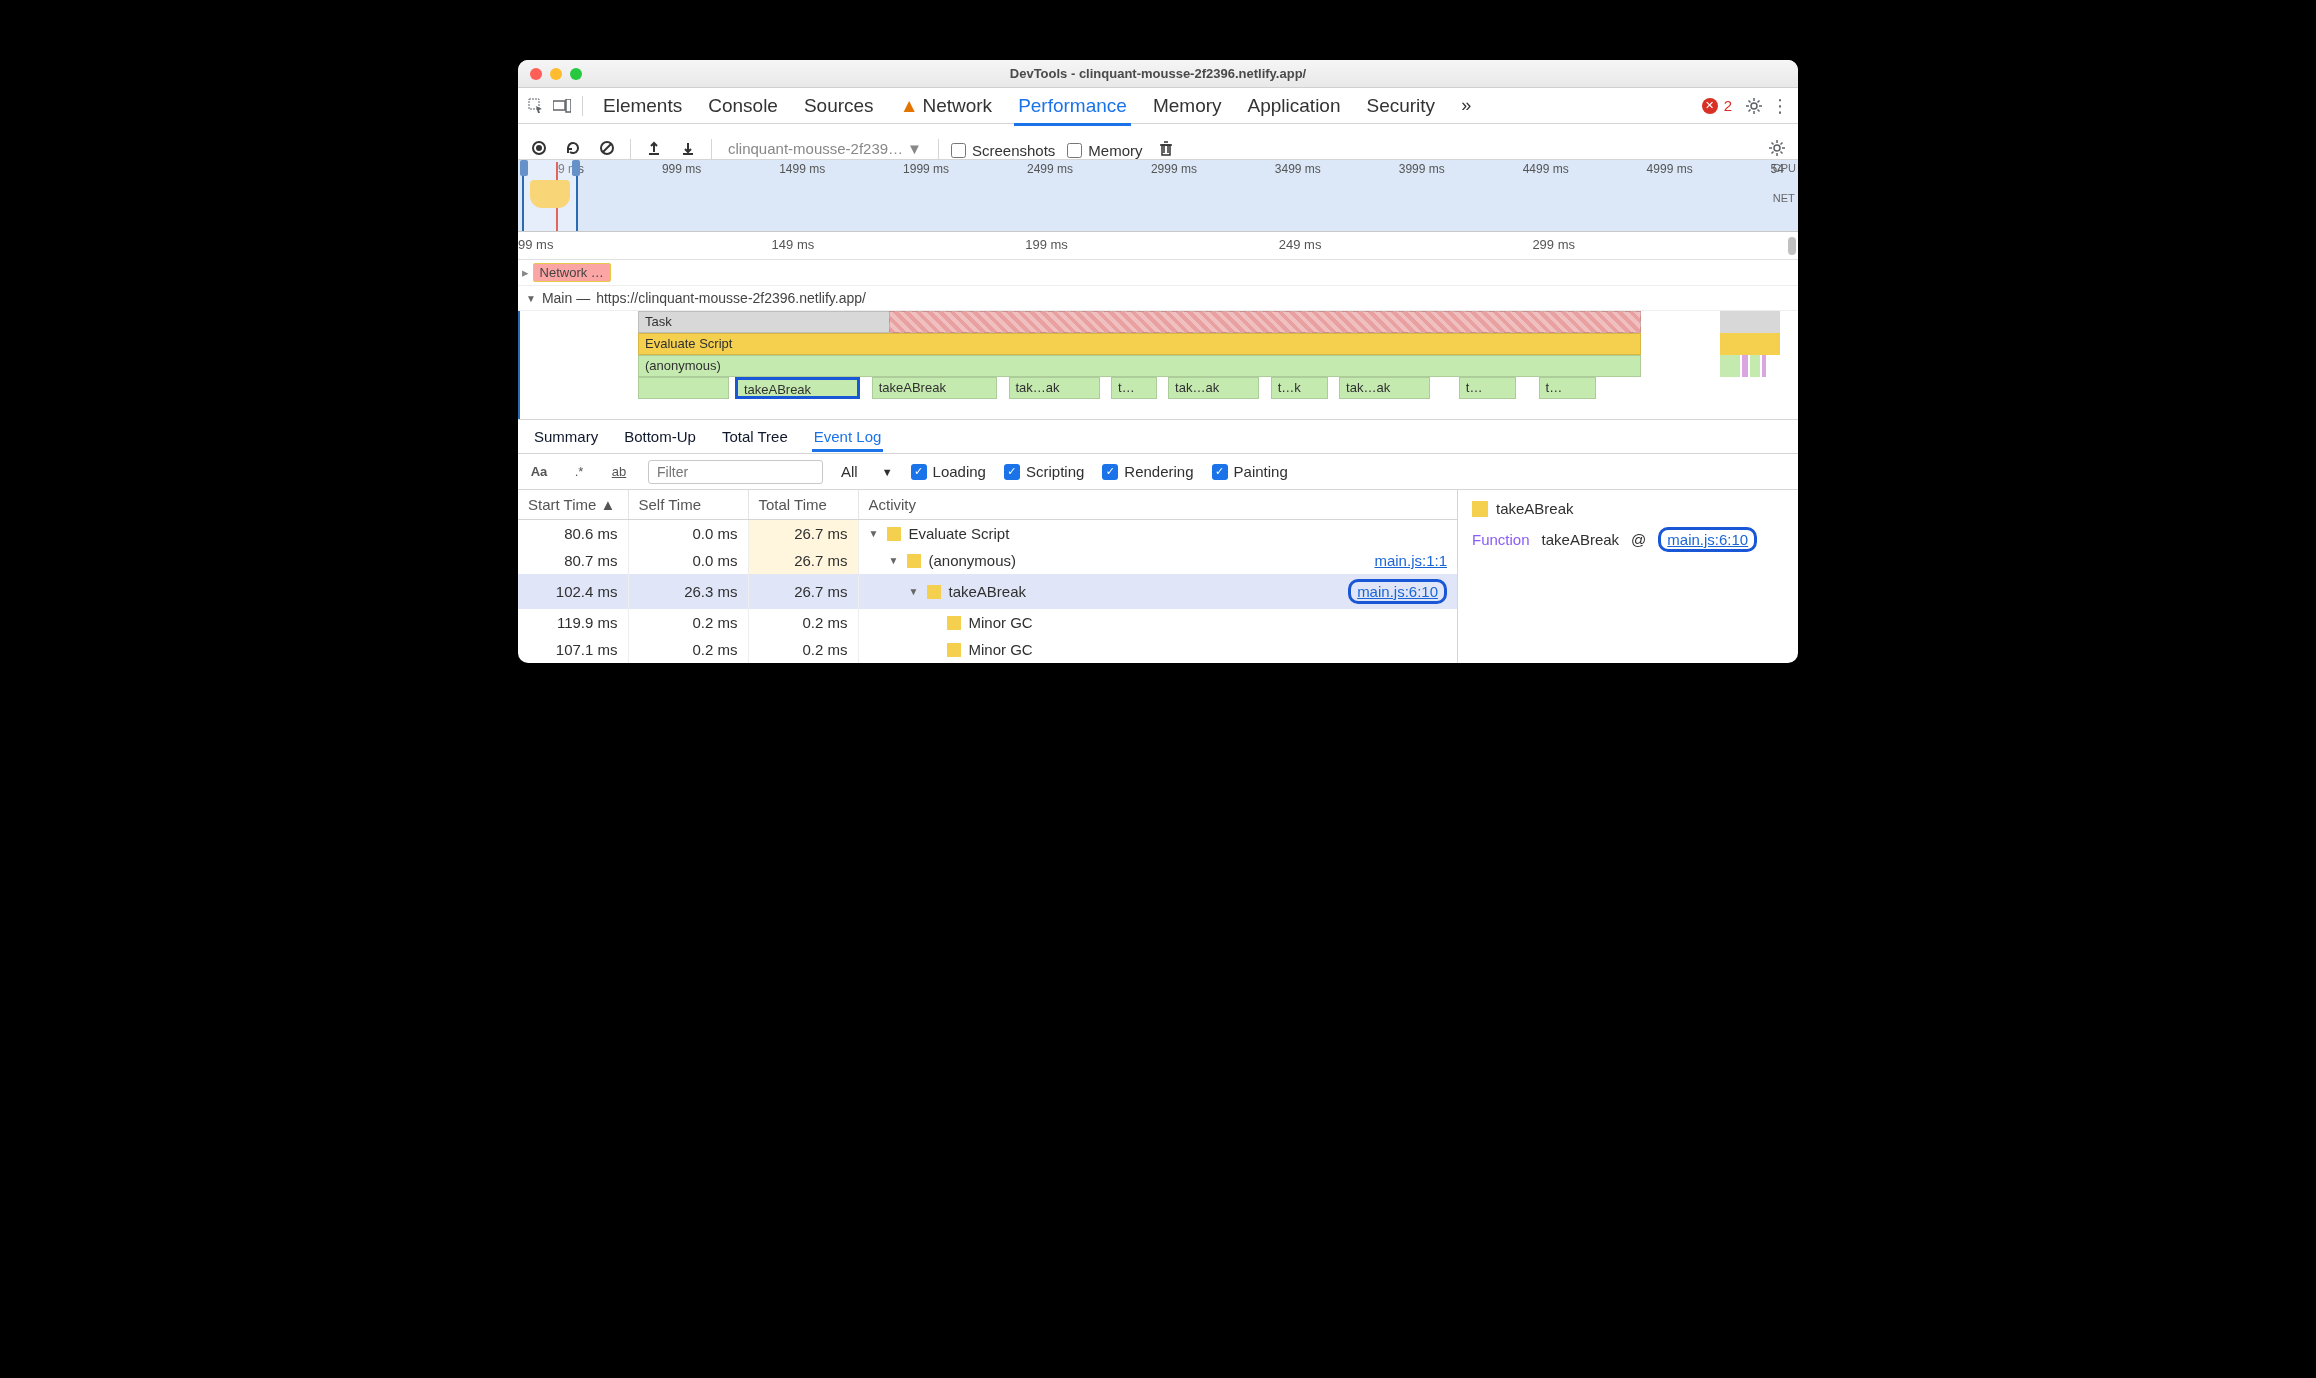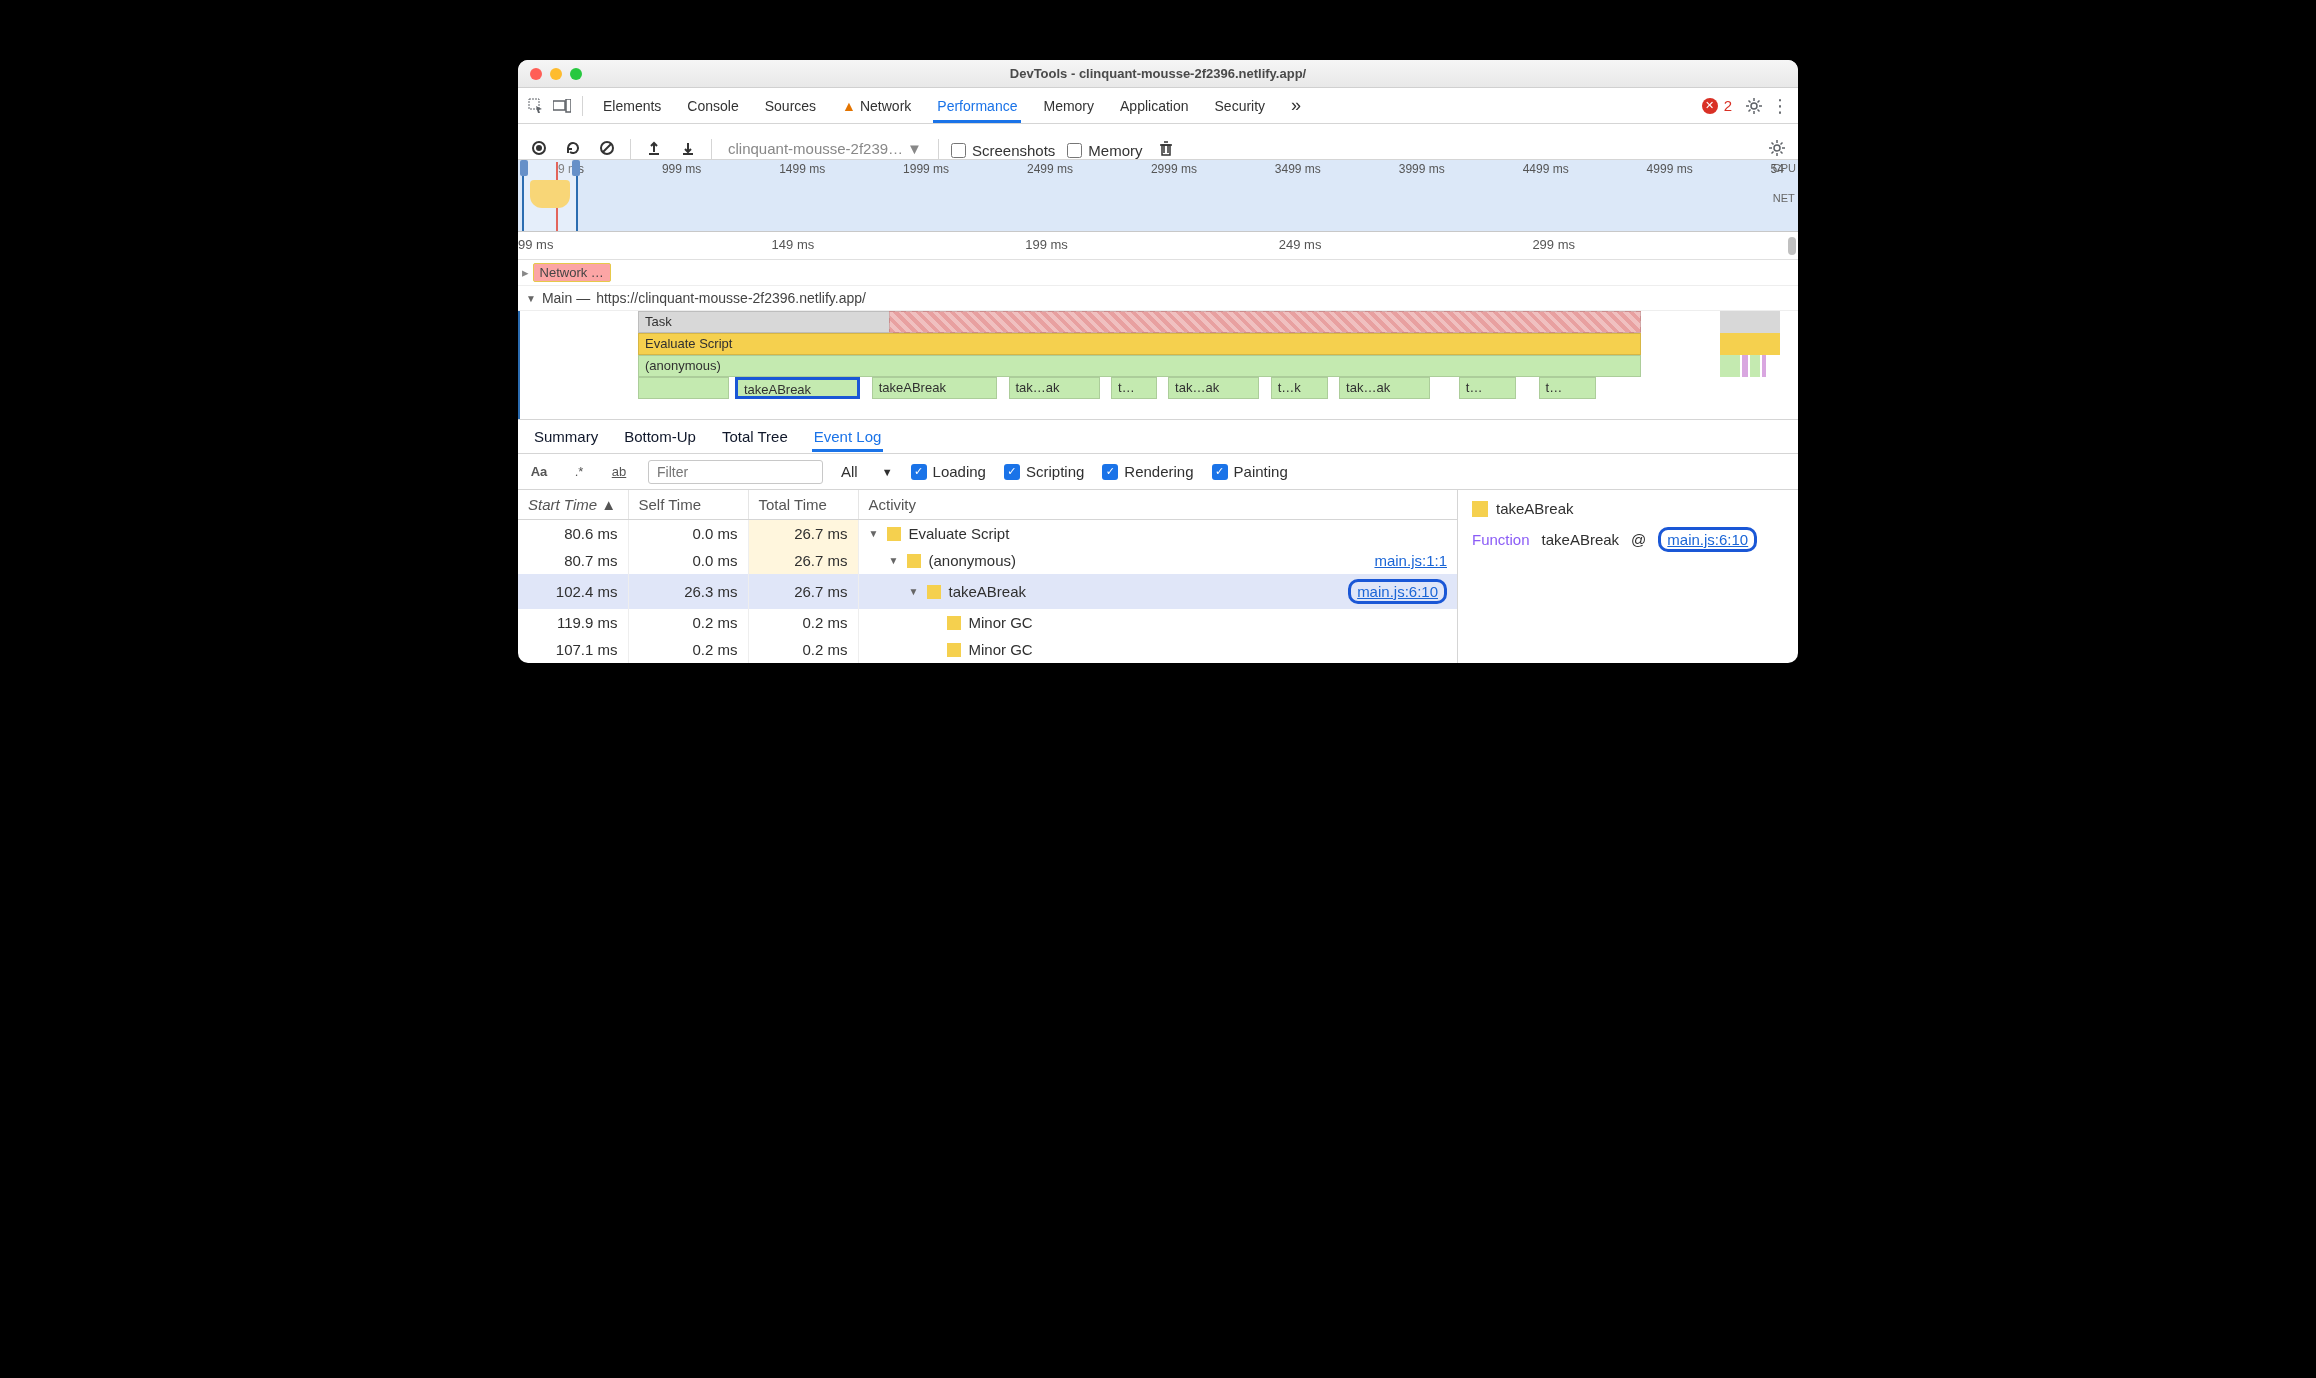--- a/index.html
+++ b/index.html
@@ -10,21 +10,21 @@
 .titlebar { height: 28px; background: linear-gradient(#f6f6f6,#e8e8e8); display: flex; align-items: center; position: relative; border-bottom: 1px solid #d0d0d0; }
 .tl { display: flex; gap: 8px; padding-left: 12px; }
 .tl span { width: 12px; height: 12px; border-radius: 50%; display:block; }
 .tl .r { background:#ff5f57; } .tl .y { background:#febc2e; } .tl .g { background:#28c840; }
 .titlebar .title { position:absolute; left:0; right:0; text-align:center; font-size:13px; font-weight:600; color:#4a4a4a; pointer-events:none; }
 
 
 .tabs { height: 36px; display:flex; align-items:center; border-bottom:1px solid #d5d5d5; padding:0 6px; gap: 2px; }
 .tabs .ico { width:24px; height:24px; display:flex; align-items:center; justify-content:center; color:#5f6368; }
 .tabs .sep { width:1px; height:20px; background:#d5d5d5; margin:0 6px;}
-.tab { padding: 8px 12px; font-size:14px; color:#333; cursor:pointer; white-space:nowrap; position:relative; }
+.tab { padding: 8px 12px; font-size:19px; color:#333; cursor:pointer; white-space:nowrap; position:relative; }
 .tab.active { color:#1a73e8; }
 .tab.active::after { content:""; position:absolute; left:8px; right:8px; bottom:-1px; height:3px; background:#1a73e8; }
 .warn-ico { color:#e37400; margin-right:4px; }
 .tabs .spacer { flex:1; }
 .err-badge { display:flex; align-items:center; gap:6px; color:#d93025; font-size:15px; margin:0 8px;}
 .err-badge .circ { width:16px;height:16px;border-radius:50%;background:#d93025;color:#fff;font-size:11px;display:flex;align-items:center;justify-content:center;}
 
 
 .toolbar { height: 36px; display:flex; align-items:flex-end; gap:12px; padding:0 10px; border-bottom:1px solid #d5d5d5; background:#fff;}
 .tico { width:22px;height:22px;display:flex;align-items:center;justify-content:center;color:#555;}
@@ -330,21 +330,21 @@
         <span class="box">✓</span>
         <span>Painting</span>
       </div>
   </div>
 
   <div class="splitbody">
     <div class="leftpane">
       <table class="ev">
         <thead>
             <tr>
-          <th style="width:110px;font-style:italic;"><span>Start Time</span> <span>▲</span></th>
+          <th style="width:110px;"><span>Start Time</span> <span>▲</span></th>
           <th style="width:120px;">Self Time</th>
           <th style="width:110px;">Total Time</th>
           <th>Activity</th>
         </tr>
           </thead>
         <tbody id="ev-body">
             <tr>
               <td class="num">80.6 ms</td>
               <td class="num">0.0 ms</td>
               <td class="num tt-hl">26.7 ms</td>

